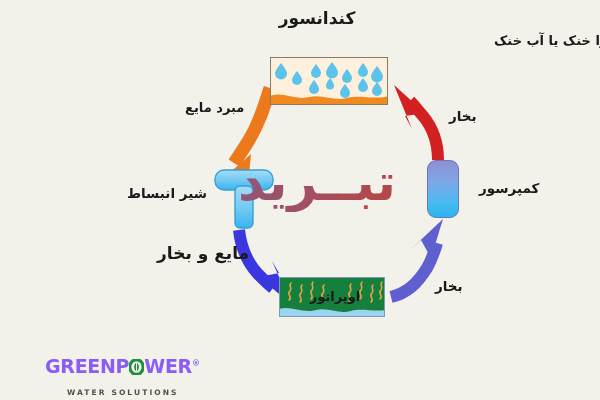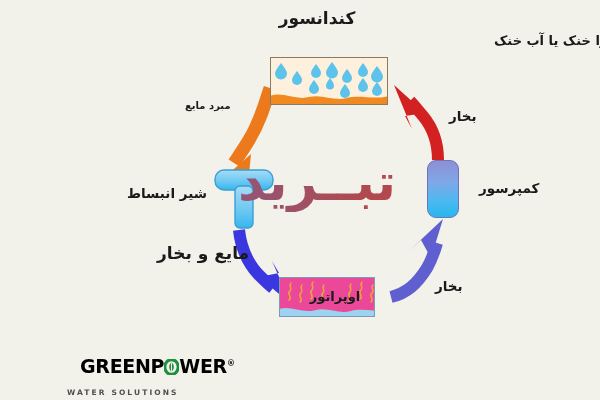--- a/index.html
+++ b/index.html
@@ -39,21 +39,21 @@
     font-size: 17px;
     letter-spacing: 0px;
   }
   #condenser-subtitle {
     top: 33px; left: 0; width: 600px;
     text-align: right;
     font-size: 13px;
   }
   #label-liquid-refrigerant {
     top: 100px; left: 168px;
-    font-size: 10px;
+    font-size: 13px;
   }
   #label-vapor-top {
     top: 108px; left: 432px;
     font-size: 13.5px;
   }
   #label-compressor {
     top: 180px; left: 462px;
     font-size: 13.5px;
   }
   #label-expansion-valve {
@@ -99,23 +99,23 @@
   }
   #condenser-liquid {
     position: absolute;
     left: -2px; bottom: -2px;
     width: 122px; height: 16px;
   }
 
   
   #evaporator-box {
     left: 262px; top: 277px;
-    width: 96px; height: 40px;
+    width: 106px; height: 40px;
     border: 1.5px solid #7c9bb5;
-    background: #ec4899;
+    background: #15803d;
     overflow: hidden;
     box-sizing: border-box;
   }
   #evaporator-liquid {
     position: absolute;
     left: -2px; bottom: -2px;
     width: 114px; height: 14px;
   }
   #evaporator-label {
     position: absolute;
@@ -143,26 +143,25 @@
 
   
   #logo {
     left: 28px; top: 357px;
     width: 200px;
   }
   #logo-main {
     font-family: "DejaVu Sans", sans-serif;
     font-weight: bold;
     font-size: 19px;
-    color: #000000;
+    color: #8b5cf6;
     letter-spacing: -0.3px;
     line-height: 1;
     white-space: nowrap;
     position: relative;
-    margin-left: 35px;
   }
   #logo-reg {
     font-size: 8px;
     vertical-align: super;
     font-weight: bold;
   }
   #logo-sub {
     font-family: "DejaVu Sans", sans-serif;
     font-size: 7.5px;
     color: #4f4f4f;

